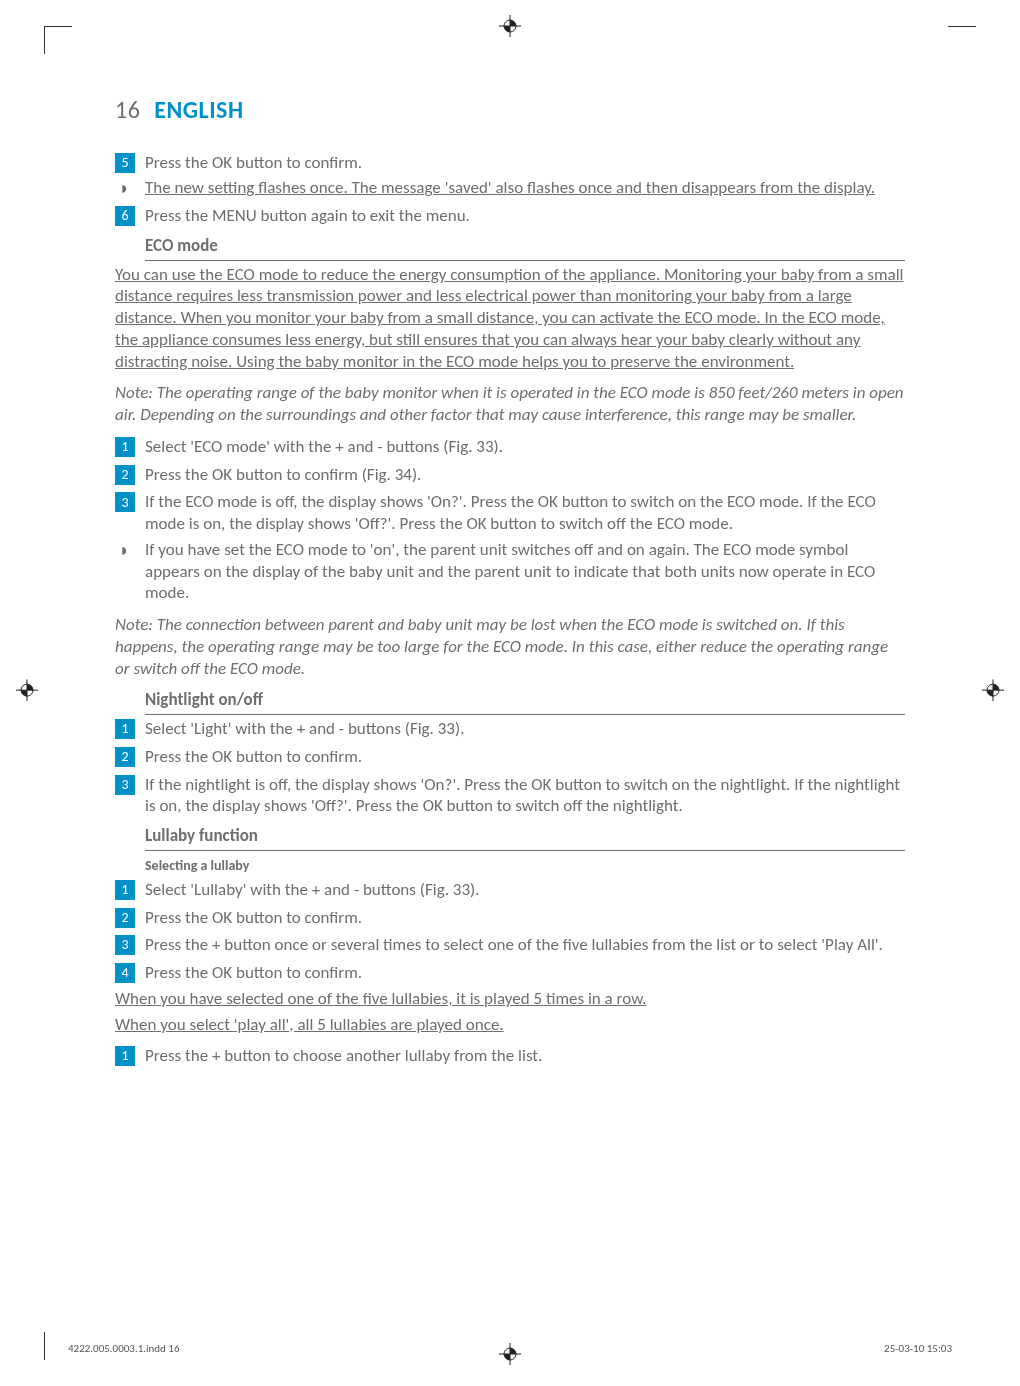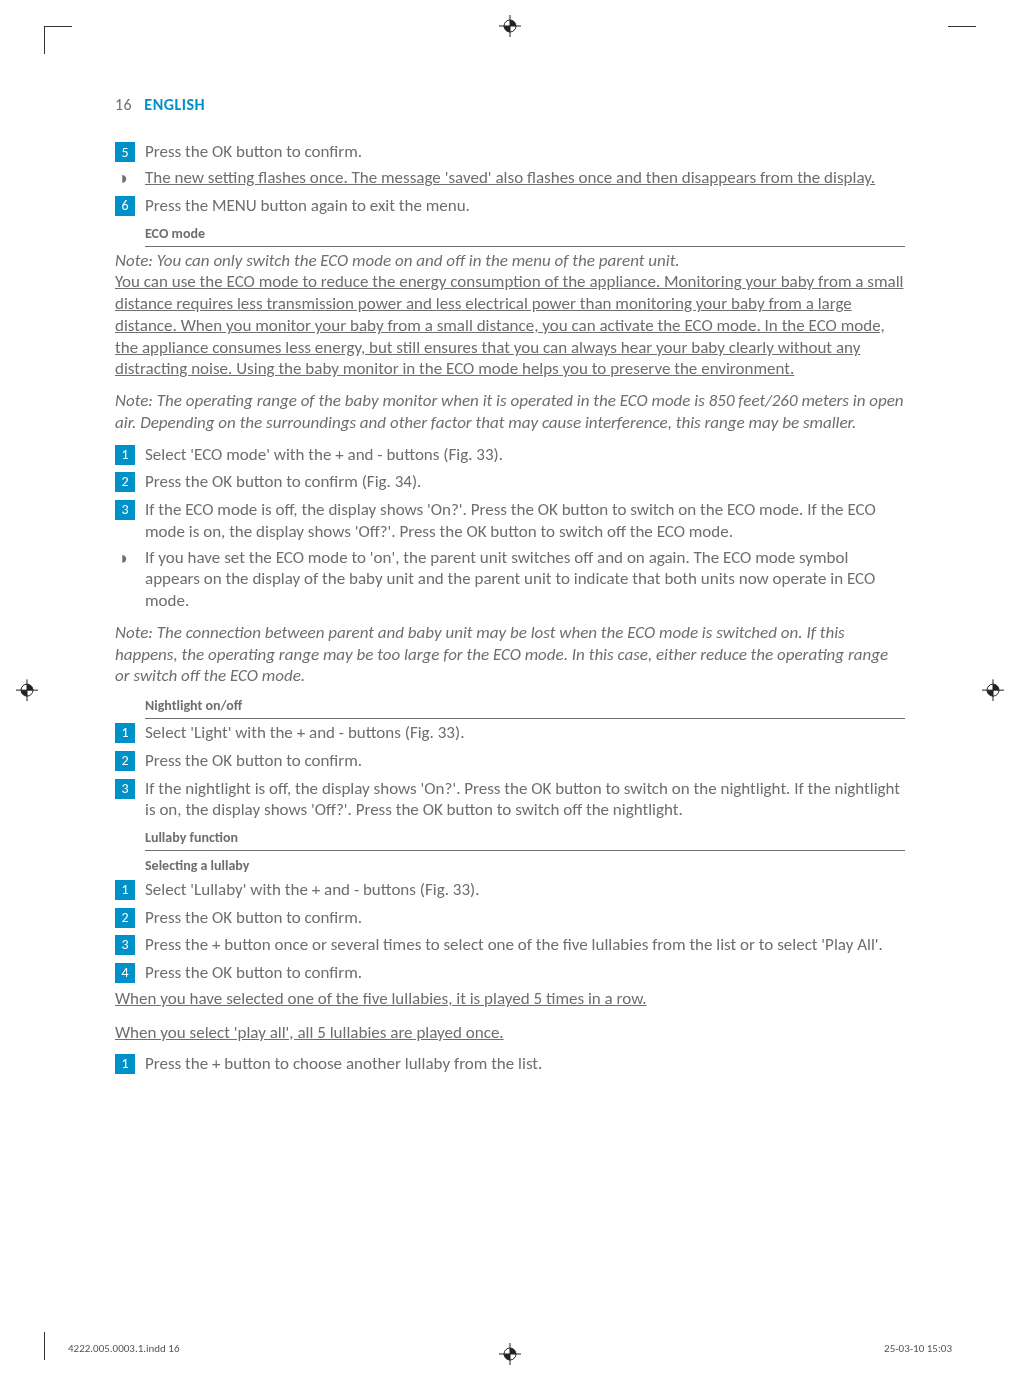--- a/index.html
+++ b/index.html
@@ -22,33 +22,33 @@
   .reg-right { position: absolute; top: 50%; right: 16px; transform: translateY(-50%); }
   .reg-bottom { position: absolute; bottom: 15px; left: 50%; transform: translateX(-50%); }
 
   .regmark { width: 22px; height: 22px; }
   .regmark circle { fill: none; stroke: #222; stroke-width: 1; }
   .regmark line { stroke: #222; stroke-width: 1; }
   .regmark .q { fill: #222; }
 
   .page { position: absolute; top: 95px; left: 115px; right: 115px; bottom: 95px; }
 
-  .header { font-size: 16px; letter-spacing: 0.5px; margin-bottom: 26px; }
+  .header { font-size: 24px; letter-spacing: 0.5px; margin-bottom: 26px; }
   .pgnum { color: #6c6e70; }
   .lang { color: #0091c8; font-weight: bold; margin-left: 8px; }
 
   .step { display: flex; gap: 10px; margin-bottom: 4px; }
   .numbox { background: #0091c8; color: #fff; min-width: 20px; height: 20px; display: inline-flex; align-items: center; justify-content: center; font-size: 14px; font-weight: 500; flex-shrink: 0; margin-top: 1px; }
   .step-text { flex: 1; }
 
   .bullet-row { display: flex; gap: 12px; margin-left: 0; margin-bottom: 4px; }
   .bullet-row .sym { color: #6c6e70; font-size: 18px; line-height: 1; min-width: 18px; text-align: center; margin-top: 2px; }
   .bullet-row .txt { flex: 1; }
 
-  .section-h { font-weight: bold; font-size: 14px; color: #6c6e70; margin: 8px 0 3px 30px; border-bottom: 1px solid #6c6e70; padding-bottom: 3px; }
+  .section-h { font-weight: bold; font-size: 17px; color: #6c6e70; margin: 8px 0 3px 30px; border-bottom: 1px solid #6c6e70; padding-bottom: 3px; }
   .section-sub { font-weight: bold; font-size: 14px; color: #6c6e70; margin: 6px 0 4px 30px; }
 
   .body-para { margin: 2px 0 10px 0; }
   .italic { font-style: italic; }
   .light { font-weight: 300; text-decoration: underline; }
 
   .footer { position: absolute; bottom: 30px; left: 68px; right: 68px; display: flex; justify-content: space-between; font-size: 11px; color: #555; align-items: flex-end; }
 </style>
 </head>
 <body>
@@ -110,21 +110,20 @@
     <span class="txt light">The new setting flashes once. The message 'saved' also flashes once and then disappears from the display.</span>
   </div>
 
   <div class="step" style="margin-top:6px">
     <span class="numbox">6</span>
     <span class="step-text">Press the MENU button again to exit the menu.</span>
   </div>
 
   <h3 class="section-h">ECO mode</h3>
 
-  <p class="body-para italic" style="margin-bottom:0">Note: You can only switch the ECO mode on and off in the menu of the parent unit.</p>
   <p class="body-para light" style="margin-top:0">You can use the ECO mode to reduce the energy consumption of the appliance. Monitoring your baby from a small distance requires less transmission power and less electrical power than monitoring your baby from a large distance. When you monitor your baby from a small distance, you can activate the ECO mode. In the ECO mode, the appliance consumes less energy, but still ensures that you can always hear your baby clearly without any distracting noise. Using the baby monitor in the ECO mode helps you to preserve the environment.</p>
   <p class="body-para italic">Note: The operating range of the baby monitor when it is operated in the ECO mode is 850 feet/260 meters in open air. Depending on the surroundings and other factor that may cause interference, this range may be smaller.</p>
 
   <div class="step">
     <span class="numbox">1</span>
     <span class="step-text">Select 'ECO mode' with the + and - buttons (Fig. 33).</span>
   </div>
   <div class="step" style="margin-top:6px">
     <span class="numbox">2</span>
     <span class="step-text">Press the OK button to confirm (Fig. 34).</span>
@@ -169,21 +168,21 @@
   <div class="step" style="margin-top:6px">
     <span class="numbox">3</span>
     <span class="step-text">Press the + button once or several times to select one of the five lullabies from the list or to select 'Play All'.</span>
   </div>
   <div class="step" style="margin-top:6px">
     <span class="numbox">4</span>
     <span class="step-text">Press the OK button to confirm.</span>
   </div>
 
   <p class="body-para light" style="margin:0">When you have selected one of the five lullabies, it is played 5 times in a row.</p>
-  <p class="body-para light" style="margin-top:12px">When you select 'play all', all 5 lullabies are played once.</p>
+  <p class="body-para light" style="margin-top:4px">When you select 'play all', all 5 lullabies are played once.</p>
 
 
   <div class="step">
     <span class="numbox">1</span>
     <span class="step-text">Press the + button to choose another lullaby from the list.</span>
   </div>
 
 </div>
 
 <div class="footer">

